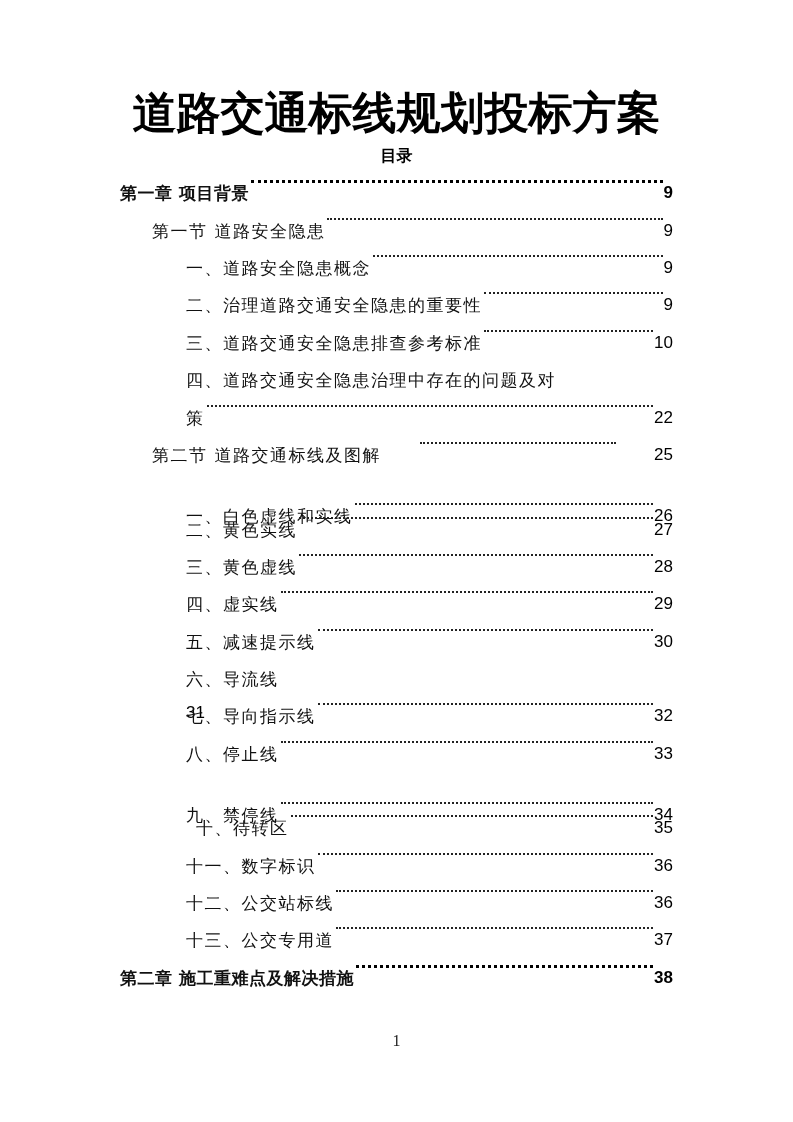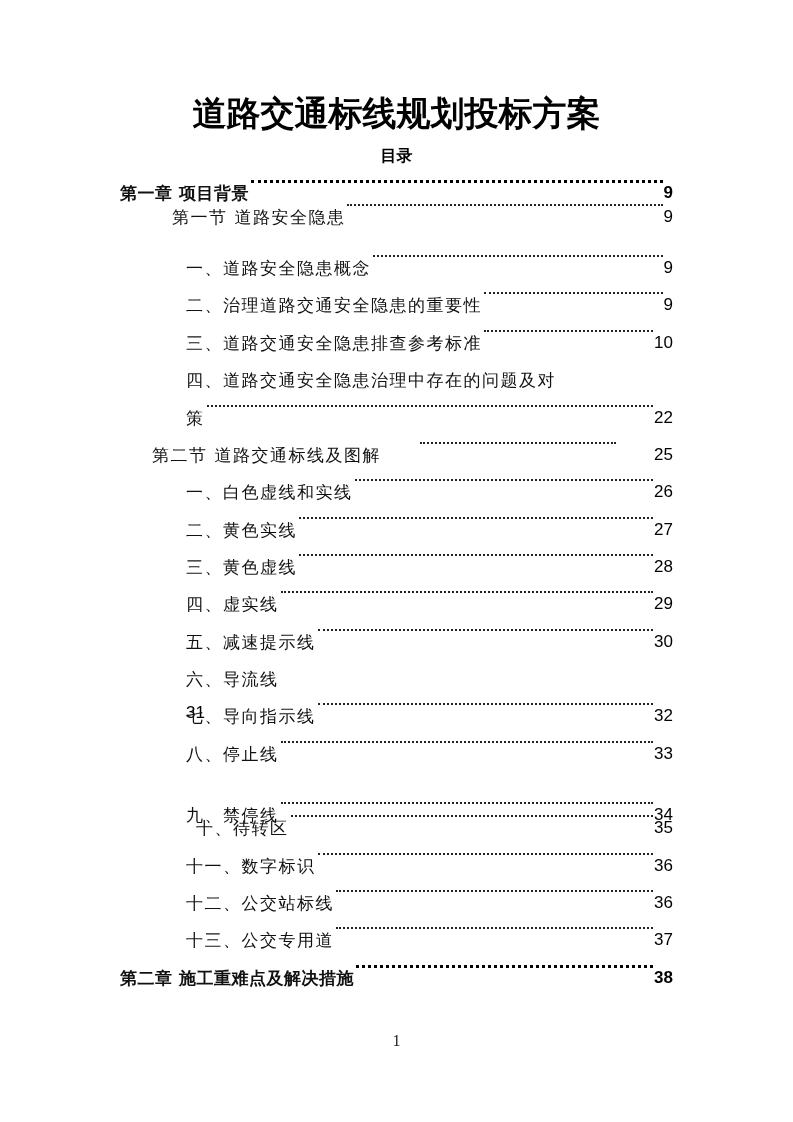--- a/index.html
+++ b/index.html
@@ -4,21 +4,21 @@
 <style>
   html, body { margin: 0; padding: 0; background: #ffffff; }
   body {
     width: 793px; height: 1122px; position: relative; overflow: hidden;
     font-family: "DejaVu Sans", "Liberation Sans", sans-serif;
     color: #000;
   }
   .title {
     position: absolute; left: 0; right: 0; top: 88px;
     text-align: center; font-family: "DejaVu Serif", "Liberation Serif", serif;
-    font-weight: bold; font-size: 34px; letter-spacing: 0px; line-height: 50px;
+    font-weight: bold; font-size: 44px; letter-spacing: 0px; line-height: 50px;
   }
   .toc-heading {
     position: absolute; left: 0; right: 0; top: 143px;
     text-align: center; font-weight: bold; font-size: 16px; line-height: 26px;
   }
   .toc { position: absolute; left: 0; top: 0; width: 793px; }
   .toc-line {
     position: absolute; right: 120px; height: 26px;
     display: flex; align-items: flex-start; font-size: 17px; line-height: 26px;
     white-space: nowrap;
@@ -45,21 +45,21 @@
 
 <div class="title">道路交通标线规划投标方案</div>
 <div class="toc-heading">目录</div>
 
 <div class="toc" id="toc">
     <div class="toc-line chapter" style="left: 120px; top: 180px;">
       <span class="label">第一章  项目背景</span>
       <span class="leader"></span>
       <span class="page">9</span>
     </div>
-    <div class="toc-line" style="left: 152px; top: 204px; margin-left: 20px;">
+    <div class="toc-line" style="left: 152px; top: 218px;">
       <span class="label">第一节  道路安全隐患</span>
       <span class="leader"></span>
       <span class="page">9</span>
     </div>
     <div class="toc-line" style="left: 186px; top: 255px;">
       <span class="label">一、道路安全隐患概念</span>
       <span class="leader"></span>
       <span class="page">9</span>
     </div>
     <div class="toc-line" style="left: 186px; top: 292px;">
@@ -78,21 +78,21 @@
     <div class="toc-line" style="left: 186px; top: 405px;">
       <span class="label">策</span>
       <span class="leader"></span>
       <span class="page">22</span>
     </div>
     <div class="toc-line" style="left: 152px; top: 442px; gap: 37px;">
       <span class="label">第二节  道路交通标线及图解</span>
       <span class="leader"></span>
       <span class="page">25</span>
     </div>
-    <div class="toc-line" style="left: 186px; top: 479px;">
+    <div class="toc-line" style="left: 186px; top: 503px;">
       <span class="label">一、白色虚线和实线</span>
       <span class="leader"></span>
       <span class="page">26</span>
     </div>
     <div class="toc-line" style="left: 186px; top: 517px;">
       <span class="label">二、黄色实线</span>
       <span class="leader"></span>
       <span class="page">27</span>
     </div>
     <div class="toc-line" style="left: 186px; top: 554px;">

